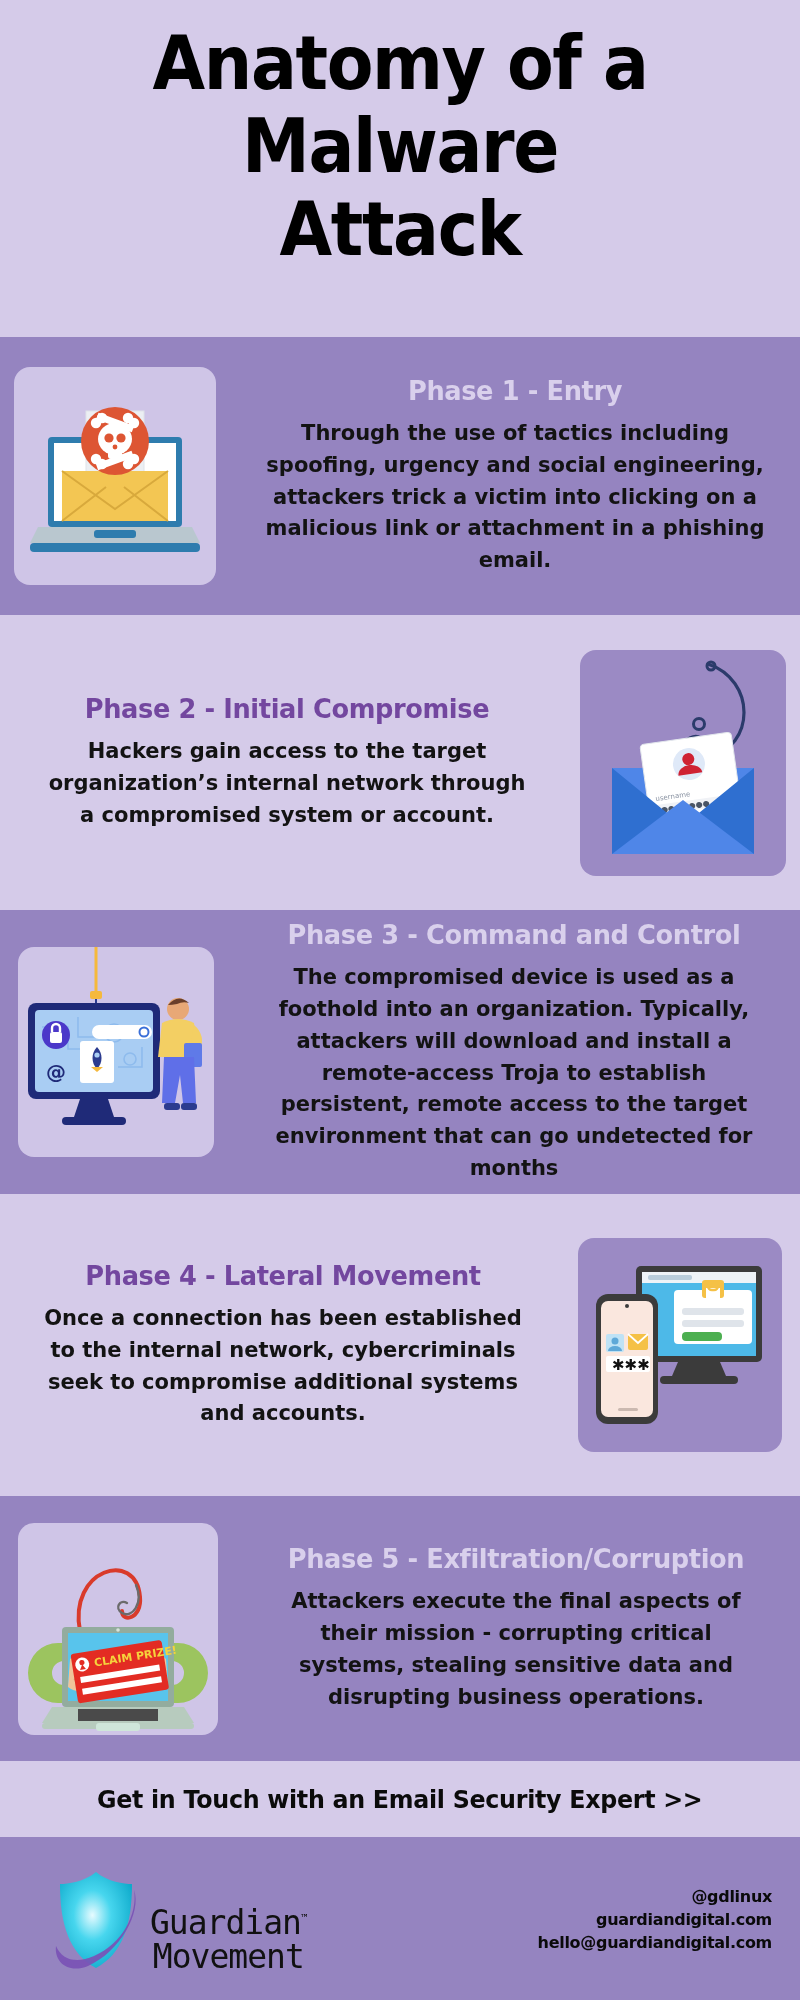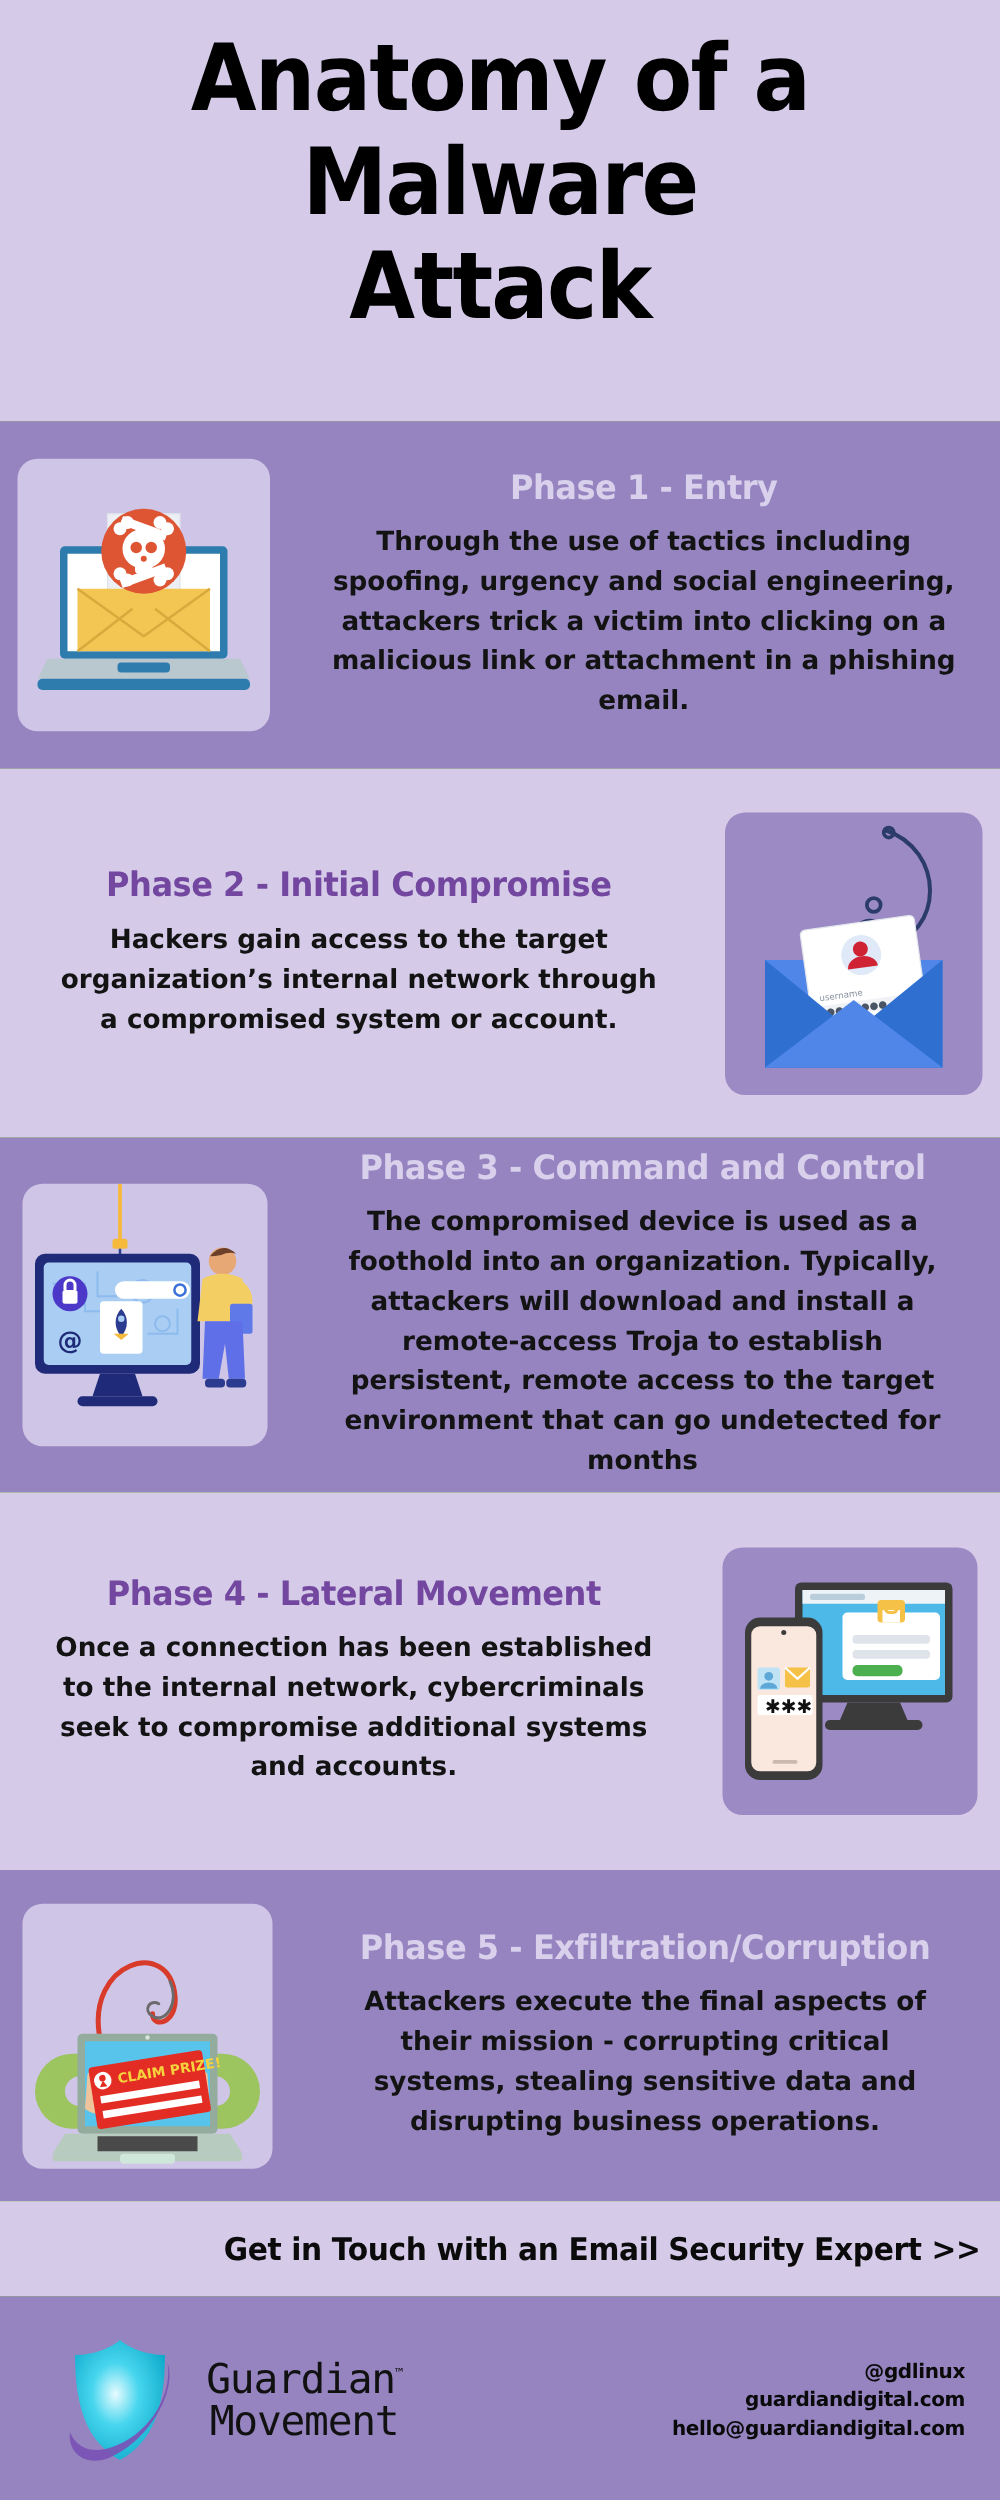--- a/index.html
+++ b/index.html
@@ -2,21 +2,21 @@
 <html><head>
 <meta charset="utf-8">
 <style>
   * { box-sizing: border-box; margin: 0; padding: 0; }
   html, body {
     width: 800px; height: 2000px;
     font-family: "Liberation Sans", sans-serif;
     background: #d5cbe9;
     overflow: hidden;
   }
-  .page { width: 800px; height: 2000px; position: relative; background: #84cc16; }
+  .page { width: 800px; height: 2000px; position: relative; background: #0f172a; }
 
   
   .title-band {
     background: #d5cbe9;
     padding: 22px 40px 10px 40px;
     height: 337px;
   }
   .title {
     font-family: "DejaVu Sans", sans-serif;
     font-weight: bold;
@@ -64,39 +64,39 @@
     font-size: 21px;
     line-height: 1.52;
     color: #131313;
     font-weight: 600;
   }
 
   
   .cta {
     background: #d5cbe9;
     height: 76px;
-    display: flex; align-items: center; justify-content: flex-end;
+    display: flex; align-items: center; justify-content: center;
   }
   .cta-text {
     font-family: "DejaVu Sans", sans-serif;
     font-weight: bold;
     font-size: 25px;
     color: #0b0b0b;
     letter-spacing: -0.3px;
     transform: scaleX(0.95);
   }
 
   
   .footer {
     background: #9584c0;
     height: 165px;
     display: flex; align-items: center; justify-content: space-between;
     padding: 0 28px 0 50px;
   }
-  .logo-wrap { display: flex; align-items: center; gap: 23px; }
+  .logo-wrap { display: flex; align-items: flex-end; gap: 8px; }
   .logo-text {
     font-family: "DejaVu Sans Mono", monospace;
     font-size: 33px;
     line-height: 1.02;
     color: #111;
     letter-spacing: -1px;
     position: relative;
   }
   .logo-text .tm { font-size: 11px; vertical-align: super; }
   .logo-text .l2 { display: block; text-align: center; }

